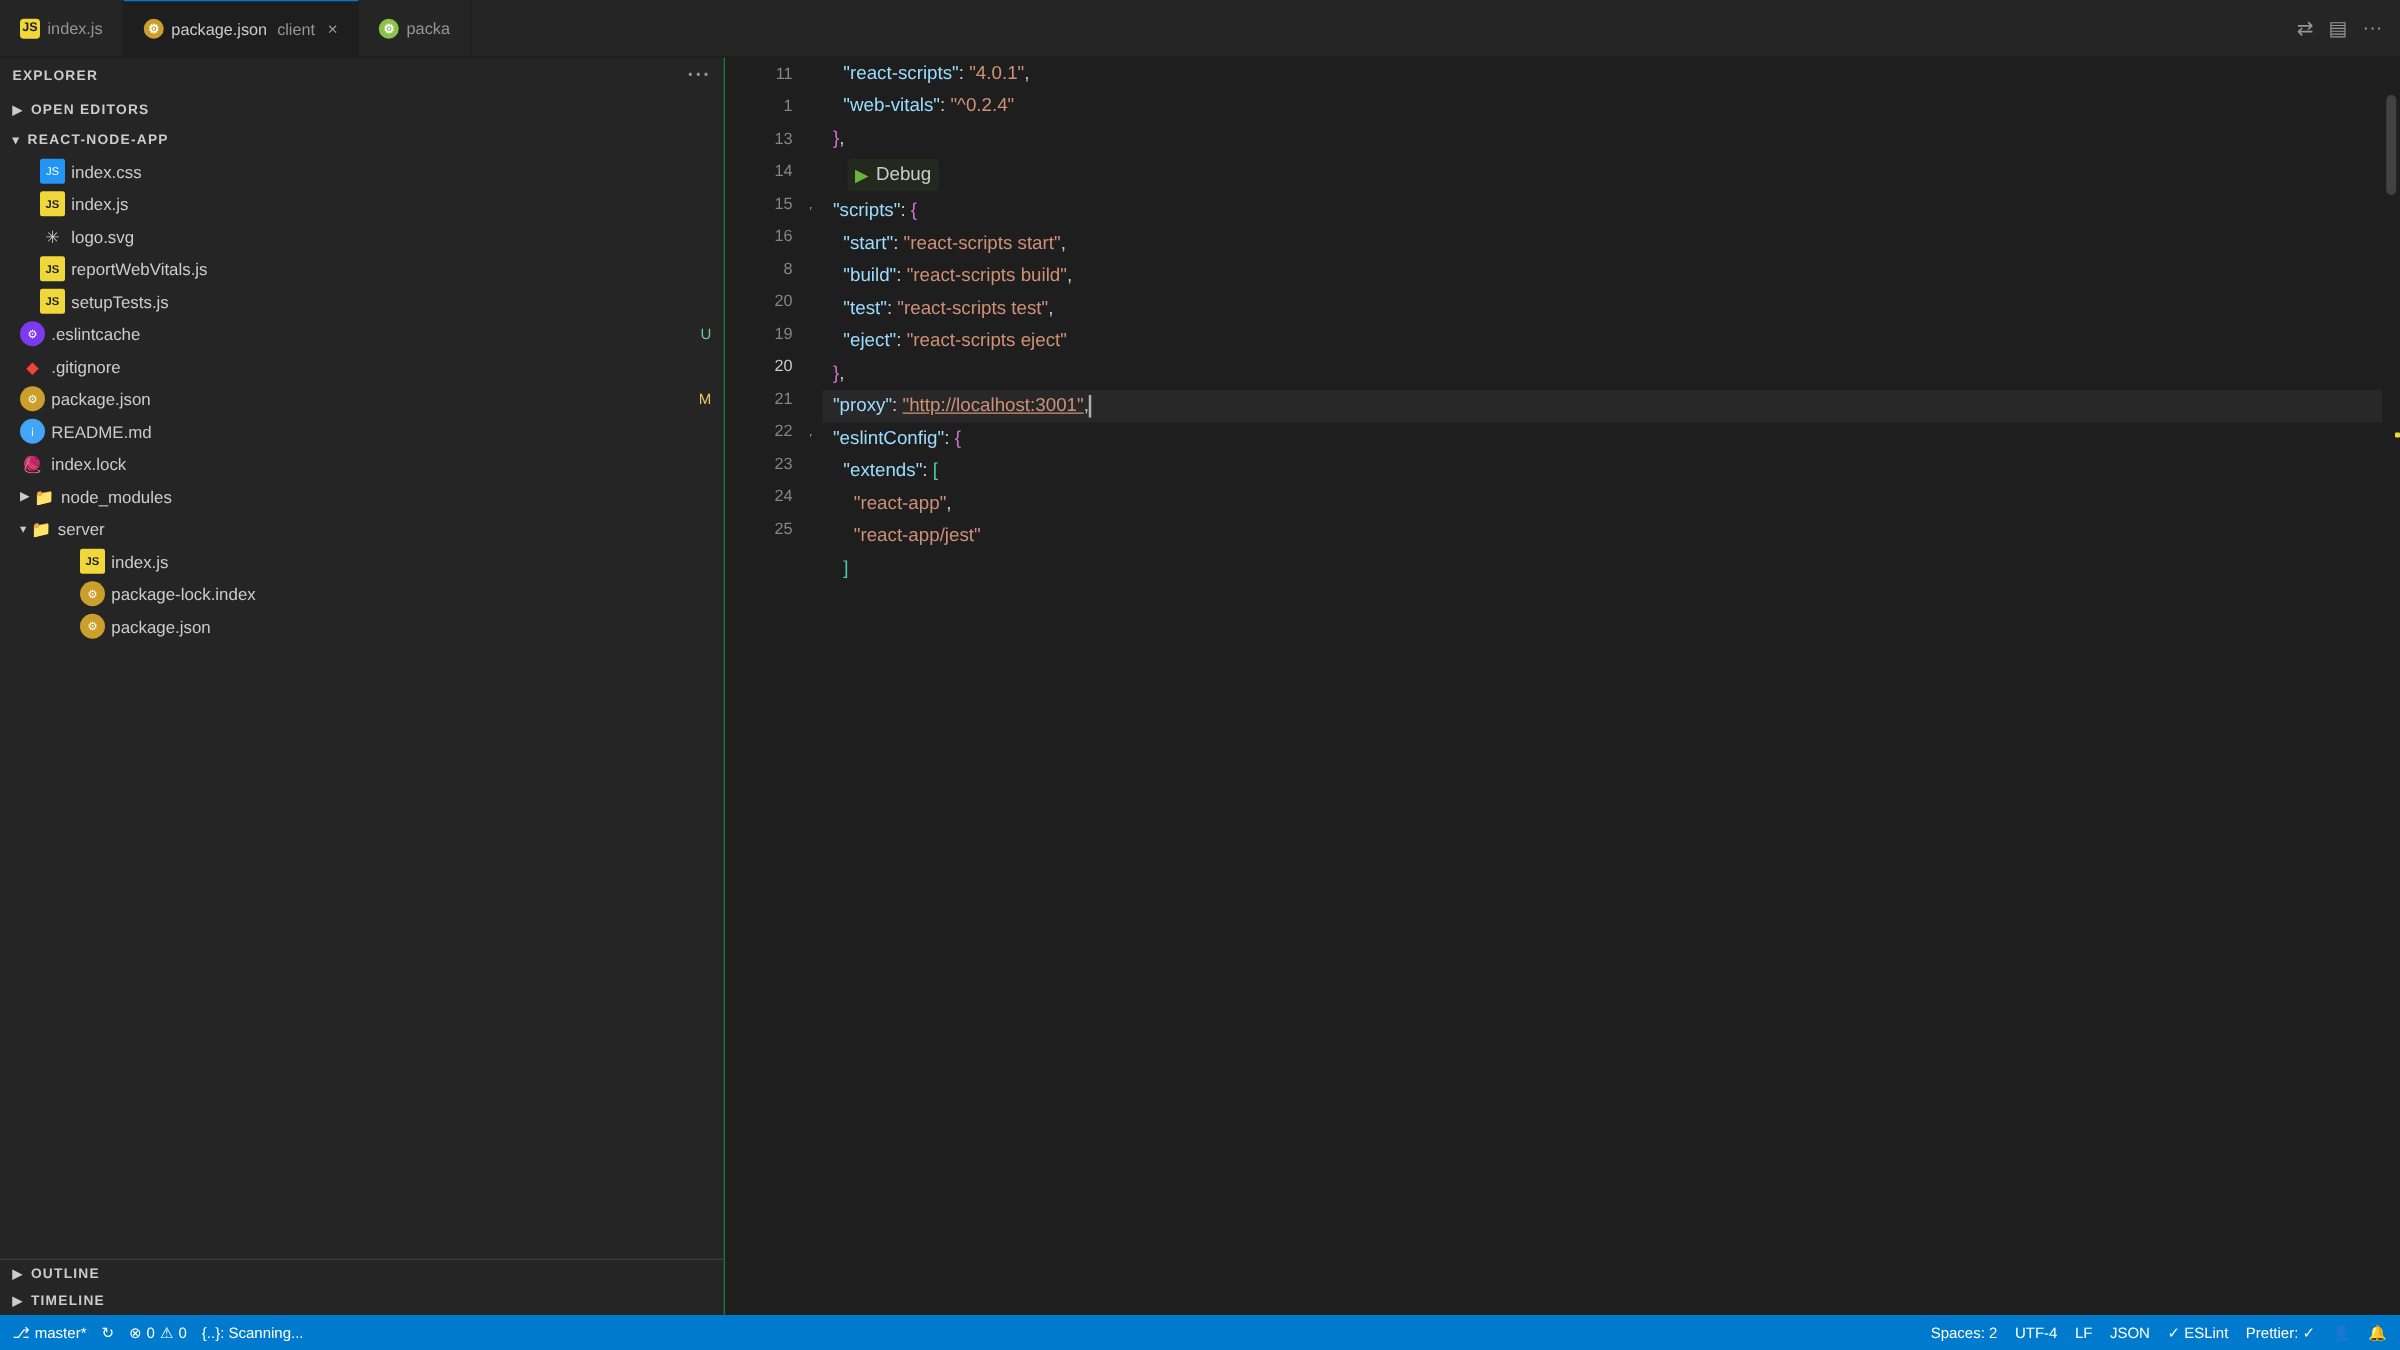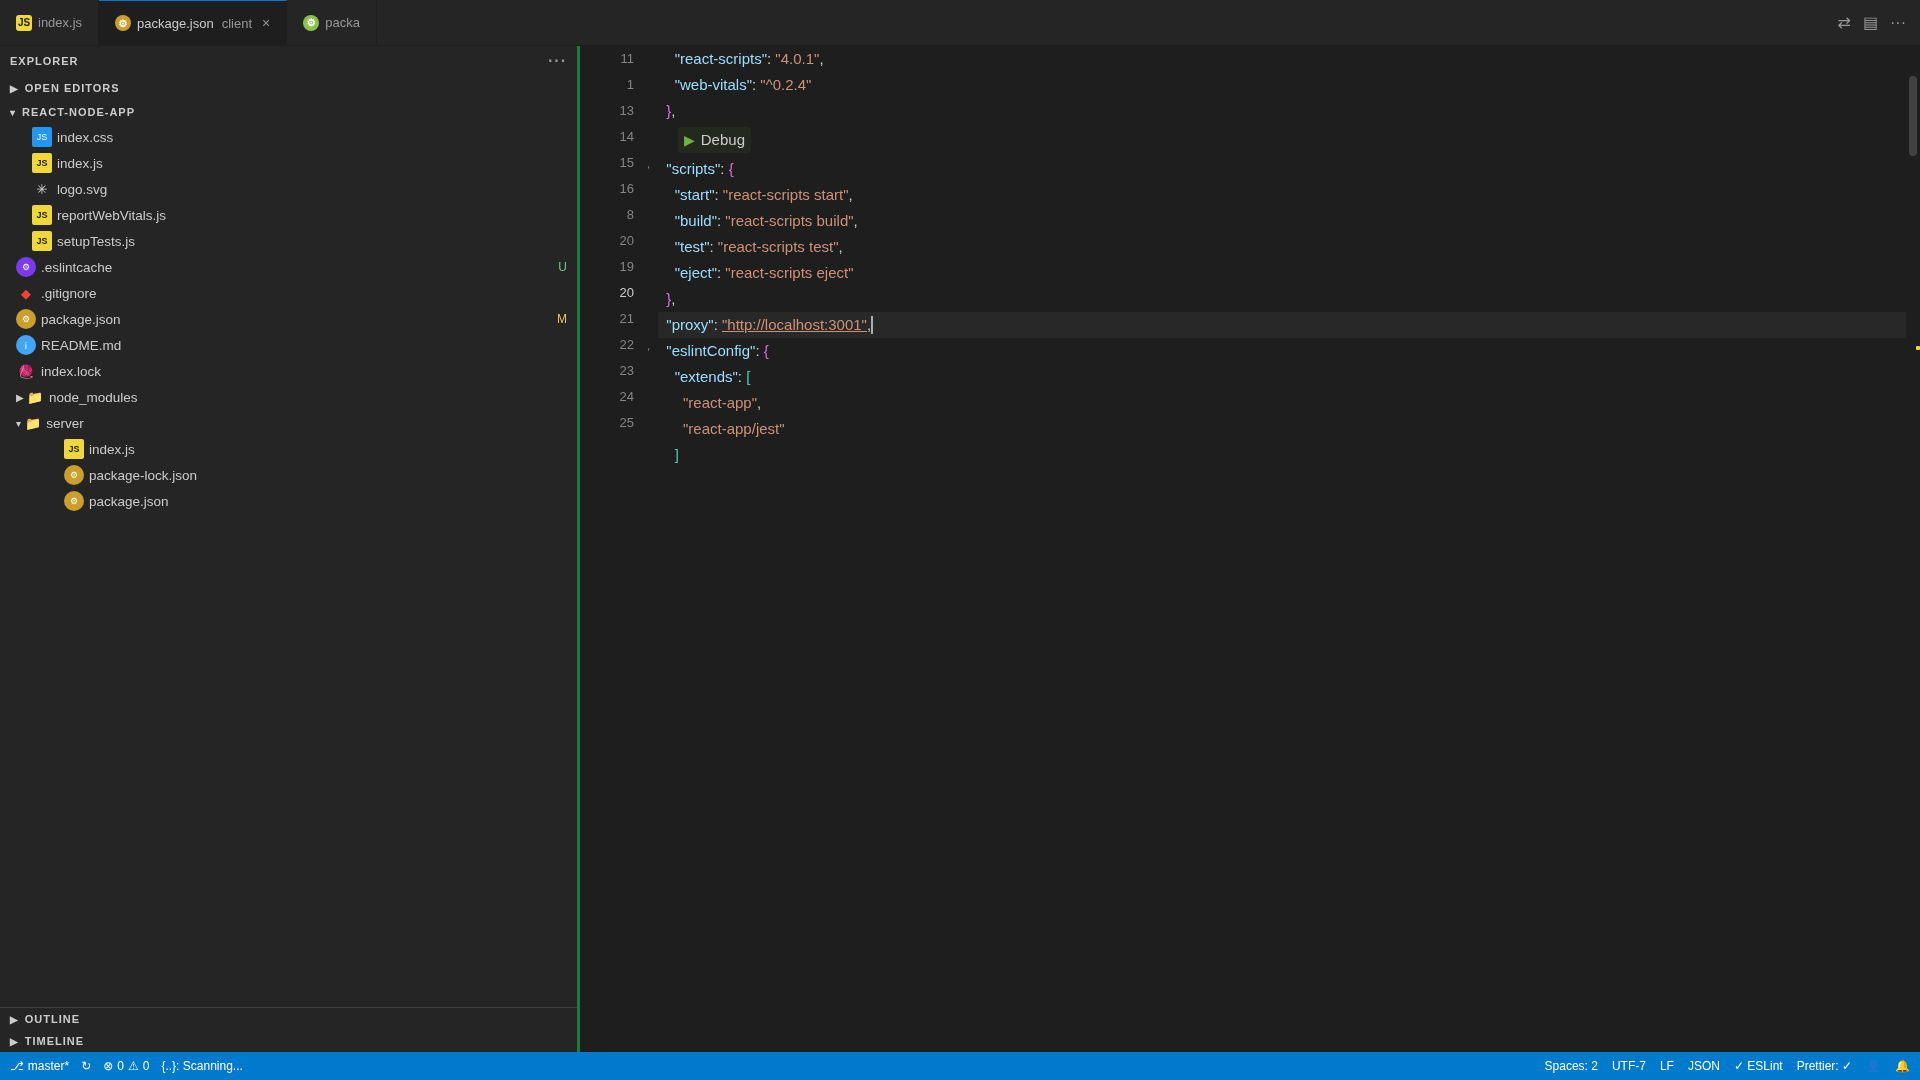--- a/index.html
+++ b/index.html
@@ -87,21 +87,21 @@
     }
 
     
     .sidebar {
       width: 580px;
       background: #252526;
       display: flex;
       flex-direction: column;
       flex-shrink: 0;
       overflow: hidden;
-      border-right: 3px solid #15803d;
+      border-right: 1px solid #15803d;
     }
     .sidebar-section-header {
       display: flex;
       align-items: center;
       padding: 6px 10px;
       font-size: 11px;
       font-weight: 700;
       letter-spacing: 1px;
       color: #cccccc;
       cursor: pointer;
@@ -458,21 +458,21 @@
         <span>server</span>
       </div>
 
       <div class="tree-item indent-3">
         <span class="item-icon js-file">JS</span>
         <span class="item-label">index.js</span>
       </div>
 
       <div class="tree-item indent-3">
         <span class="item-icon json-file">⚙</span>
-        <span class="item-label">package-lock.json</span>
+        <span class="item-label">package-lock.index</span>
       </div>
 
       <div class="tree-item indent-3">
         <span class="item-icon json-file">⚙</span>
         <span class="item-label">package.json</span>
       </div>
     </div>
 
     <div class="sidebar-bottom">
       <div class="sidebar-bottom-item">
@@ -604,21 +604,21 @@
     </div>
     <div class="status-item">
       <span>{..}: Scanning...</span>
     </div>
   </div>
   <div class="status-bar-right">
     <div class="status-item">
       <span>Spaces: 2</span>
     </div>
     <div class="status-item">
-      <span>UTF-7</span>
+      <span>UTF-4</span>
     </div>
     <div class="status-item">
       <span>LF</span>
     </div>
     <div class="status-item">
       <span>JSON</span>
     </div>
     <div class="status-item">
       <span>✓ ESLint</span>
     </div>

